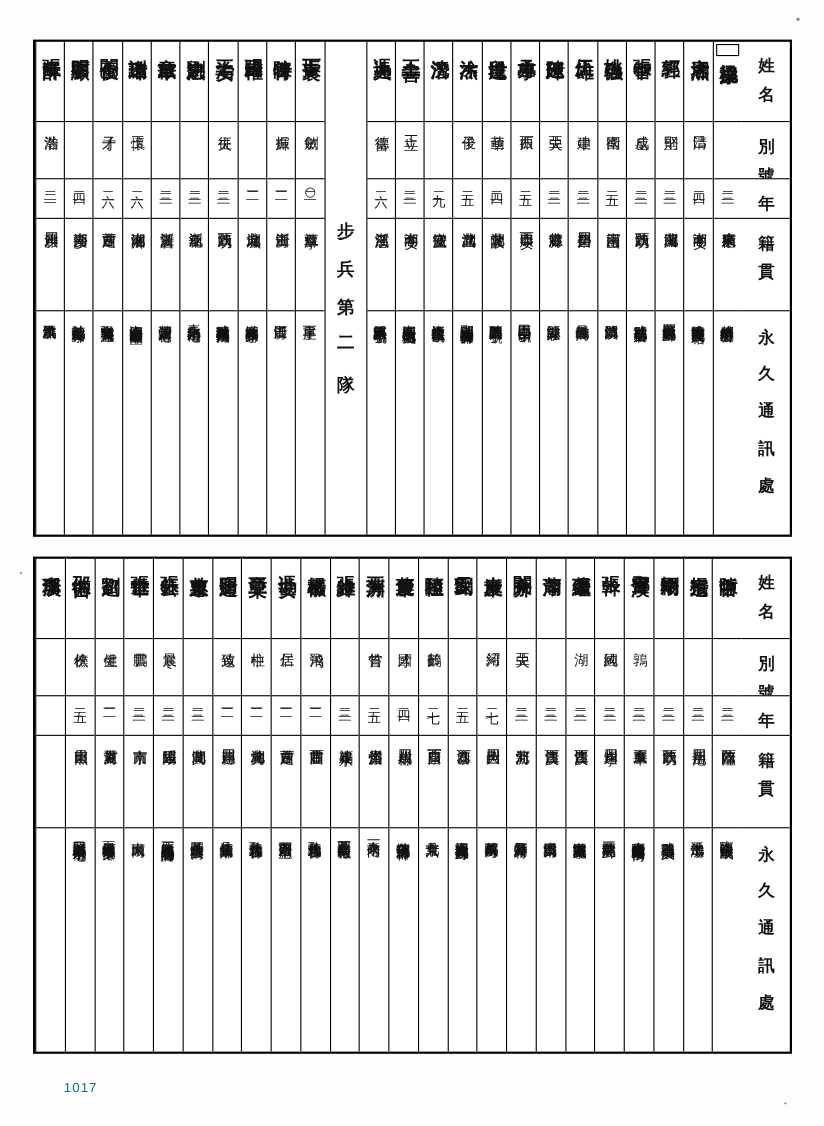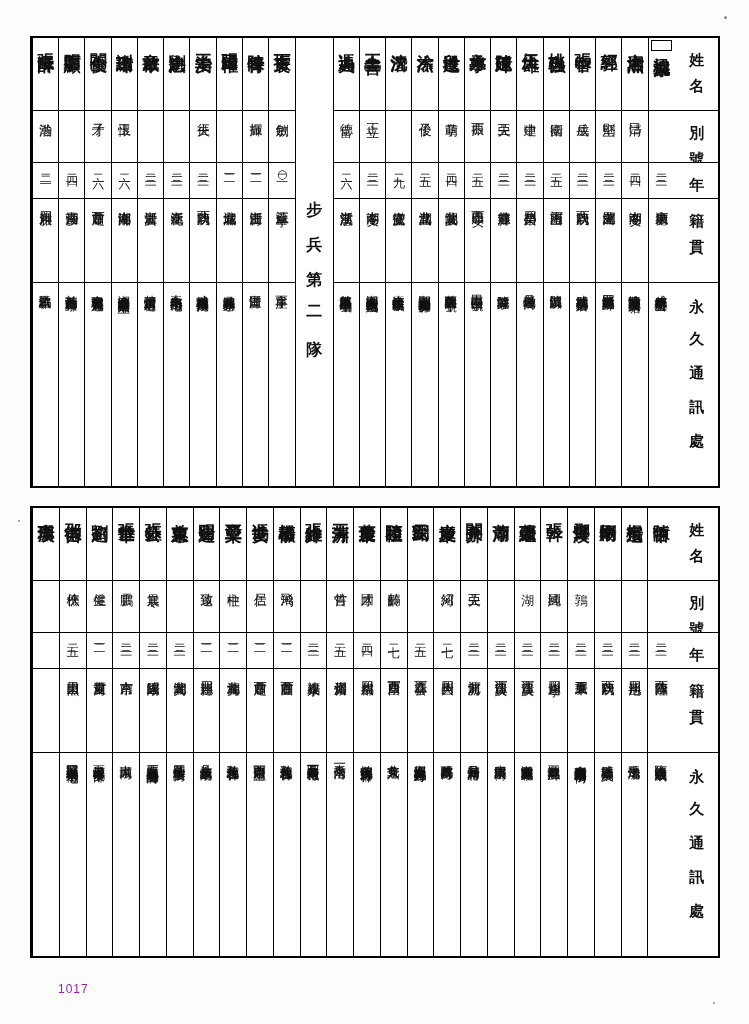--- a/index.html
+++ b/index.html
@@ -129,21 +129,21 @@
     font-weight: bold;
     letter-spacing: 8px;
   }
 
   .page-number {
     position: absolute;
     left: 58px;
     top: 982px;
     font-size: 12px;
     font-family: "Liberation Sans", sans-serif;
-    color: #a21caf;
+    color: #0f766e;
     letter-spacing: 1px;
   }
 </style>
 </head>
 <body>
 
 <div class="page">
 
   <div class="speck" style="left:724px;top:16px;width:3px;height:3px;"></div>
   <div class="speck" style="left:713px;top:1002px;width:2px;height:2px;"></div>

